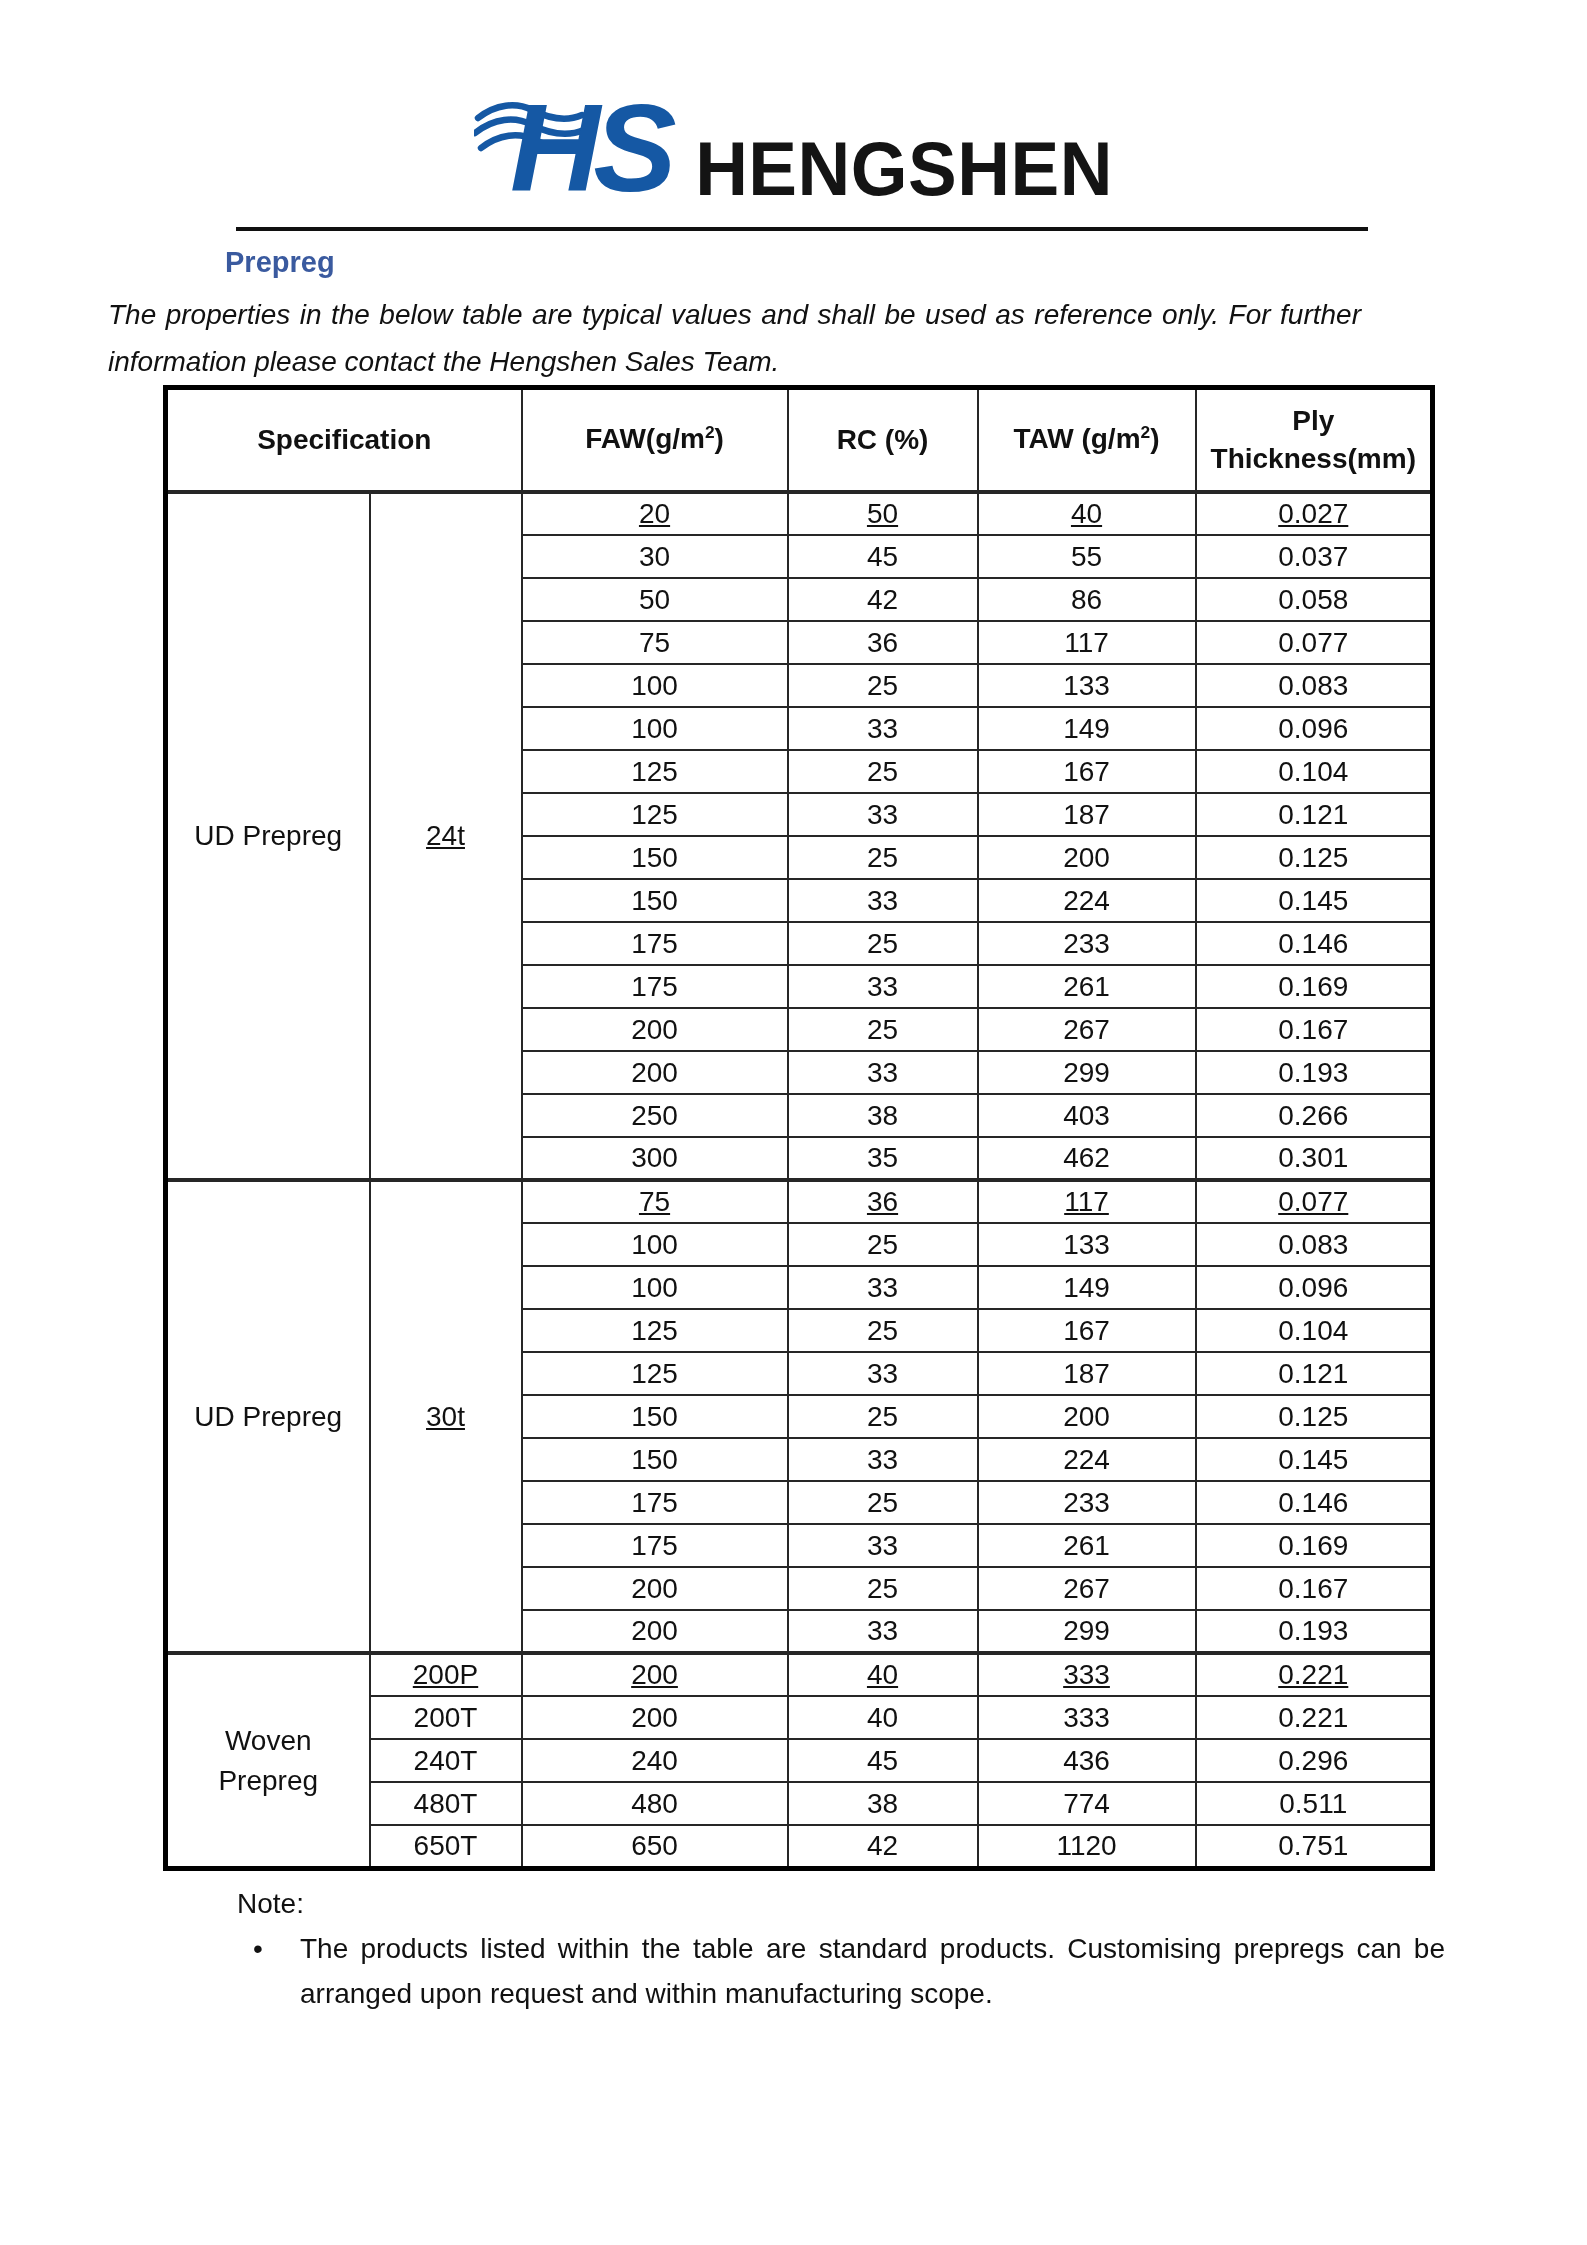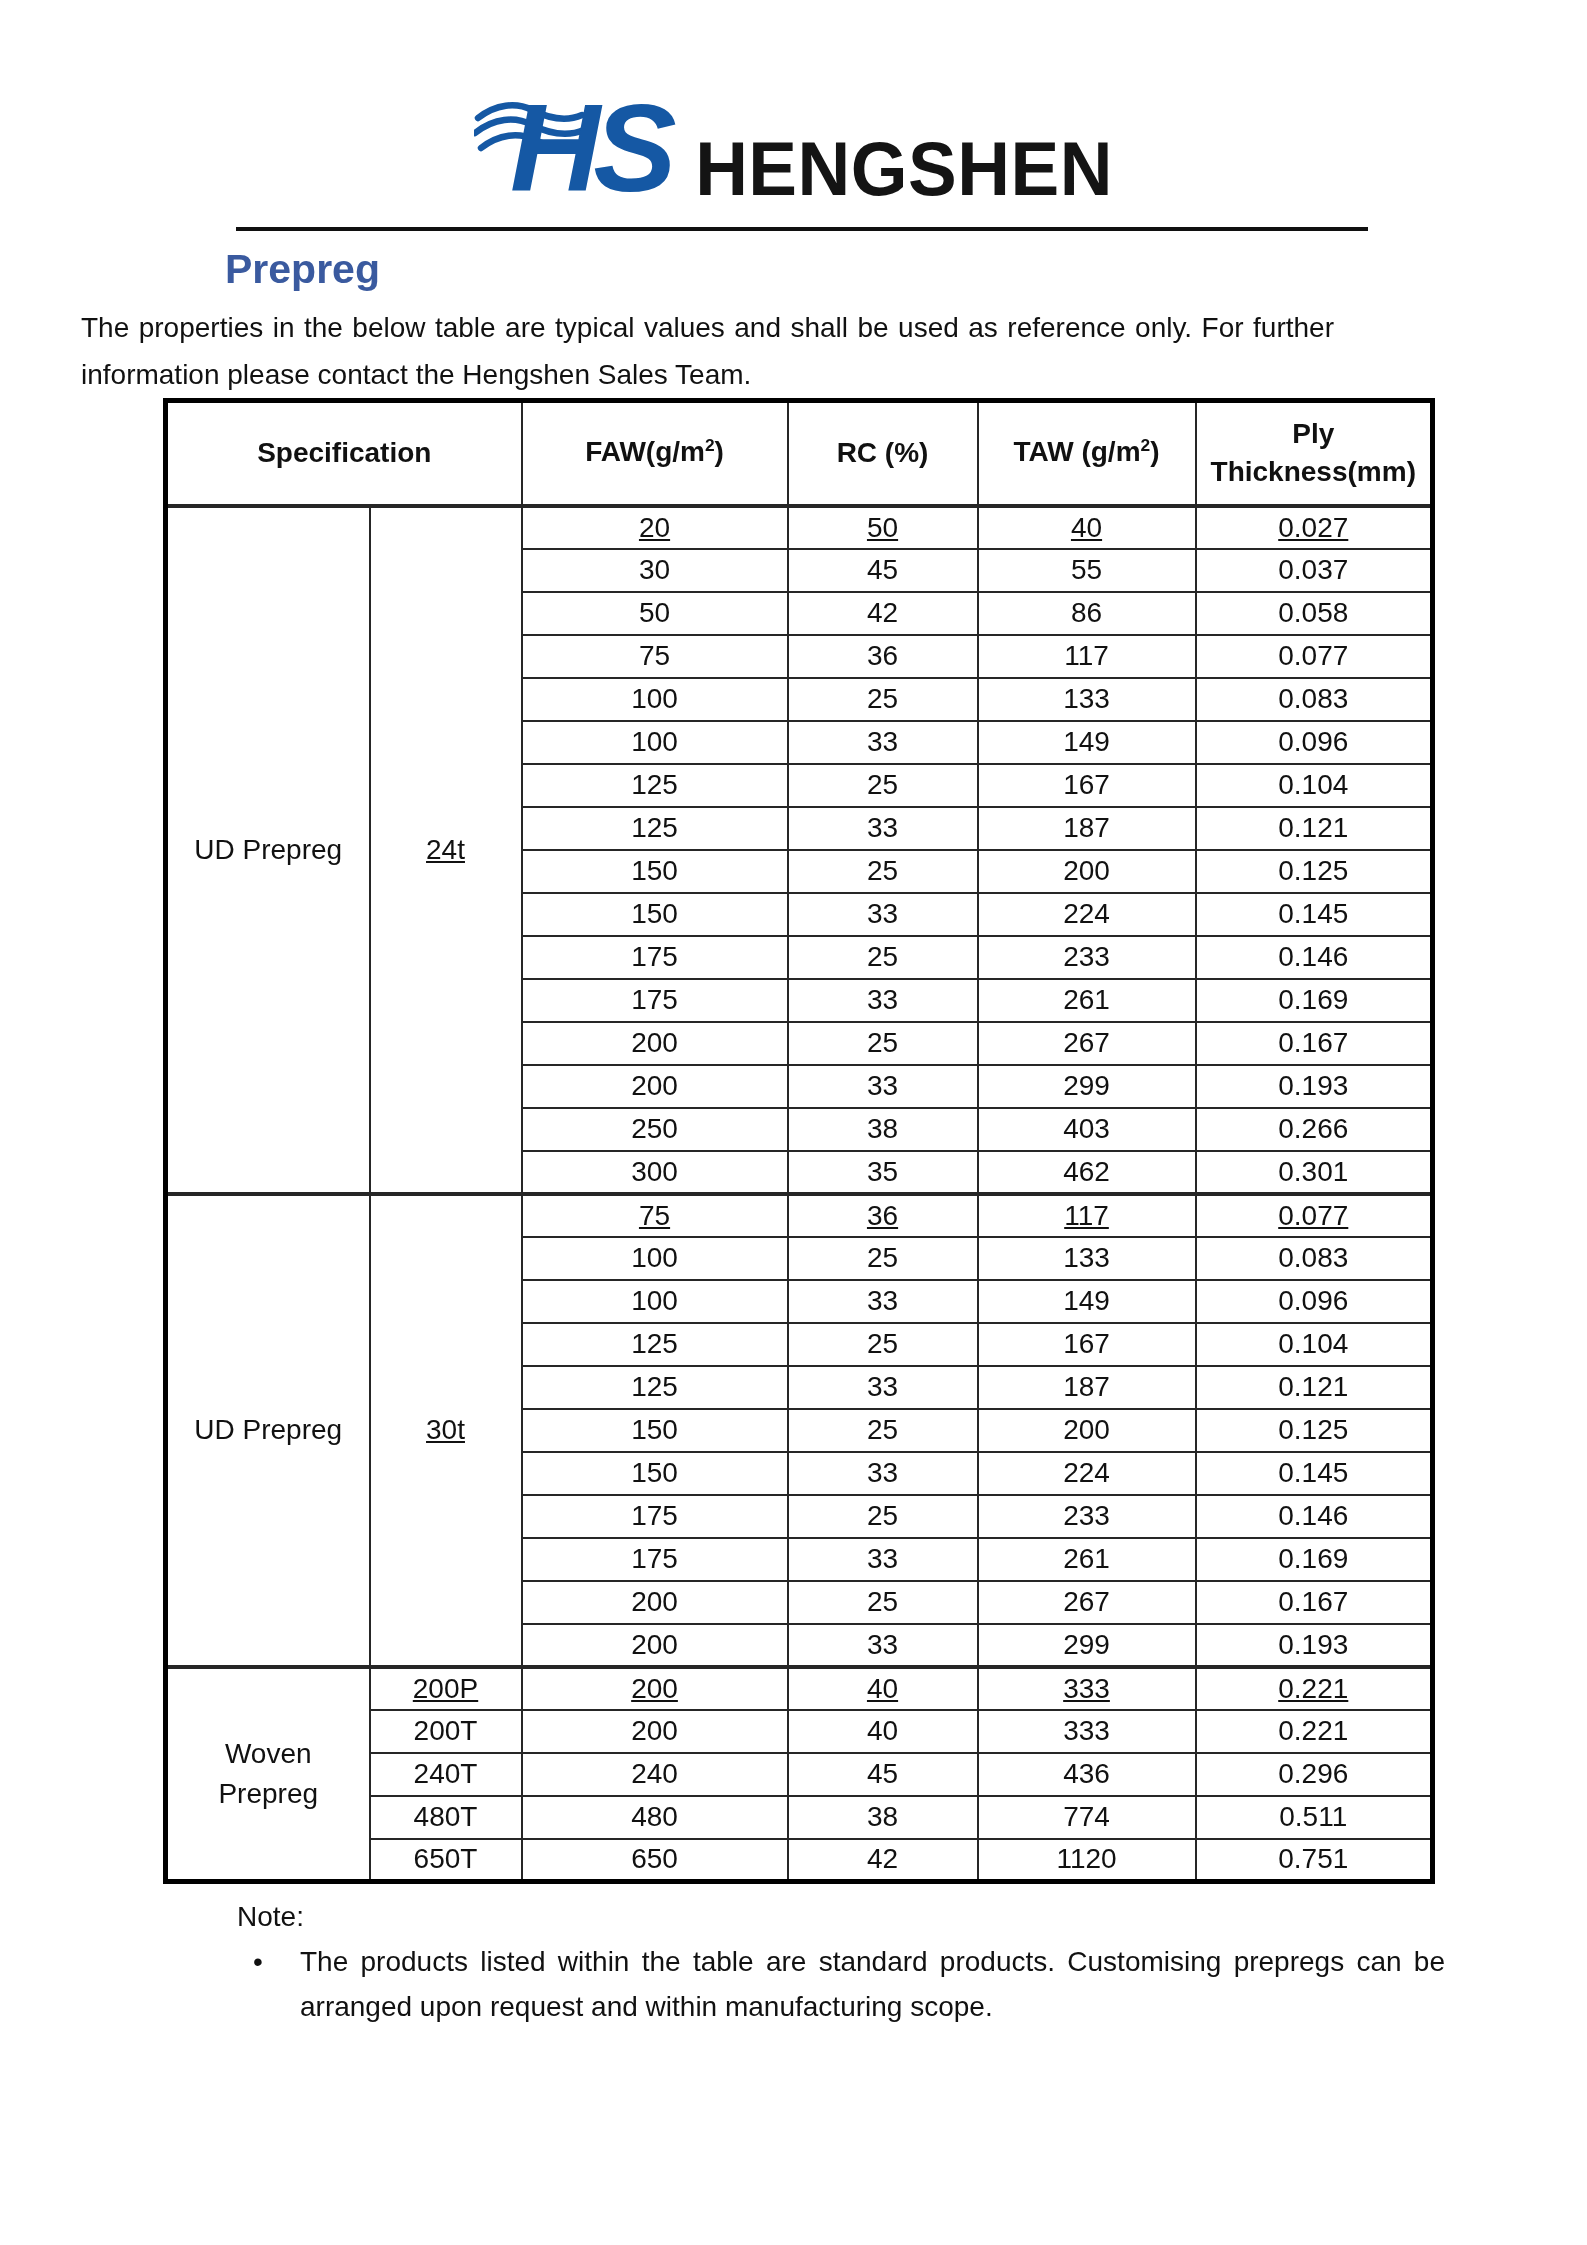--- a/index.html
+++ b/index.html
@@ -39,32 +39,33 @@
     white-space:nowrap;
   }
   
   .rule {
     margin:30px 0 0 236px;
     width:1132px; height:4px;
     background:#101010;
   }
   .page-title {
     margin:16px 0 0 225px;
-    font-size:41px;
+    font-size:29px;
     font-weight:bold;
     color:var(--title-blue,#3a5a9f);
     line-height:1.1;
   }
   .intro {
-    margin:12px 0 0 81px;
+    margin:12px 0 0 108px;
     width:1253px;
     font-size:28px;
     line-height:47px;
     text-align:justify;
     color:#111111;
+    font-style:italic;
   }
   
   table.prepreg {
     margin:0 0 0 163px;
     border-collapse:collapse;
     table-layout:fixed;
     width:1267px;
     border:5px solid #000000;
   }
   table.prepreg th, table.prepreg td {

